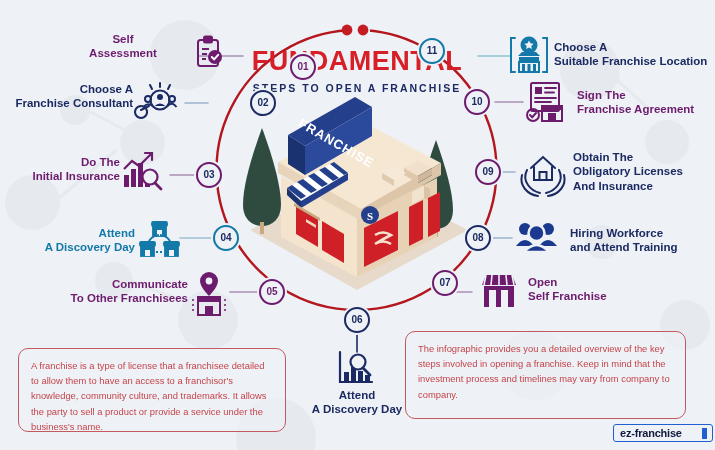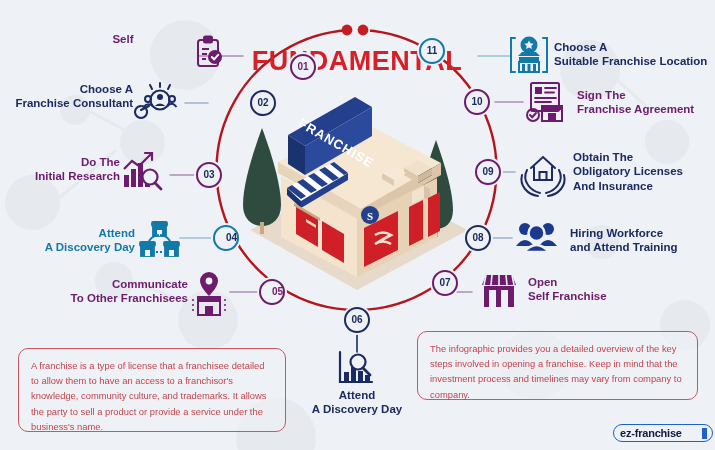--- a/index.html
+++ b/index.html
@@ -65,21 +65,21 @@
     padding: 9px 12px;
   }
 
   
   .logo {
     position: absolute; left: 613px; top: 424px;
     display: flex; align-items: center;
   }
   .logo-box {
     border: 1.6px solid #1f5fcf;
-    border-radius: 9px;
+    border-radius: 3px;
     padding: 2px 5px 2px 6px;
     display: flex; align-items: center; gap: 20px;
     background: #eef1f5;
   }
   .logo-text { font-size: 11px; font-weight: bold; color: #10193f; letter-spacing: -0.2px; }
   .logo-mark { width: 5px; height: 11px; background: #1f5fcf; }
 </style>
 </head>
 <body>
 
@@ -341,35 +341,36 @@
       <g fill="#1379a8">
         <rect x="9" y="28" width="3" height="8"></rect>
         <rect x="14.5" y="28" width="3" height="8"></rect>
         <rect x="20" y="28" width="3" height="8"></rect>
       </g>
     </g>
   </svg>
 
   <div class="title-wrap">
     <div class="title">FUNDAMENTAL</div>
+    <div class="subtitle">STEPS TO OPEN A FRANCHISE</div>
   </div>
 
   <div class="num" style="left:256px;top:54px;color:#6d1b6d;border:2.2px solid #6d1b6d;margin-left:34px;">
     <span>01</span>
   </div>
   <div class="num" style="left:209px;top:90px;color:#1b2a62;border:2.2px solid #1b2a62;margin-left:41px;">
     <span>02</span>
   </div>
   <div class="num" style="left:196px;top:162px;color:#1b2a62;border:2.2px solid #6d1b6d;">
     <span>03</span>
   </div>
-  <div class="num" style="left:213px;top:225px;color:#1b2a62;border:2.2px solid #1379a8;justify-content:flex-end;">
+  <div class="num" style="left:213px;top:225px;color:#1b2a62;border:2.2px solid #1379a8;">
     <span>04</span>
   </div>
-  <div class="num" style="left:259px;top:279px;color:#6d1b6d;border:2.2px solid #6d1b6d;justify-content:flex-end;">
+  <div class="num" style="left:259px;top:279px;color:#6d1b6d;border:2.2px solid #6d1b6d;">
     <span>05</span>
   </div>
   <div class="num" style="left:344px;top:307px;color:#1b2a62;border:2.2px solid #1b2a62;">
     <span>06</span>
   </div>
   <div class="num" style="left:432px;top:270px;color:#1b2a62;border:2.2px solid #6d1b6d;">
     <span>07</span>
   </div>
   <div class="num" style="left:465px;top:225px;color:#1b2a62;border:2.2px solid #1b2a62;">
     <span>08</span>
@@ -379,30 +380,31 @@
   </div>
   <div class="num" style="left:464px;top:89px;color:#1b2a62;border:2.2px solid #6d1b6d;">
     <span>10</span>
   </div>
   <div class="num" style="left:419px;top:38px;color:#1b2a62;border:2.2px solid #1379a8;">
     <span>11</span>
   </div>
 
   <div class="lbl right-align" style="left:58px;top:32px;width:130px;color:#6d1b6d;text-align:center;">
     <div>Self</div>
+    <div>Assessment</div>
   </div>
 
   <div class="lbl right-align" style="left:0px;top:82px;width:133px;color:#1b2a62;">
     <div>Choose A</div>
     <div>Franchise Consultant</div>
   </div>
 
   <div class="lbl right-align" style="left:0px;top:155px;width:120px;color:#6d1b6d;text-align:right;">
     <div>Do The</div>
-    <div>Initial Research</div>
+    <div>Initial Insurance</div>
   </div>
 
   <div class="lbl right-align" style="left:0px;top:226px;width:135px;color:#1379a8;">
     <div>Attend</div>
     <div>A Discovery Day</div>
   </div>
 
   <div class="lbl right-align" style="left:30px;top:277px;width:158px;color:#6d1b6d;">
     <div>Communicate</div>
     <div>To Other Franchisees</div>
@@ -434,21 +436,21 @@
     <div>Franchise Agreement</div>
   </div>
 
   <div class="lbl left-align" style="left:554px;top:40px;width:165px;color:#1b2a62;">
     <div>Choose A</div>
     <div>Suitable Franchise Location</div>
   </div>
 
   <div class="callout" style="left:18px;top:348px;width:268px;height:84px;">A franchise is a type of license that a franchisee detailed to allow them to have an access to a franchisor's knowledge, community culture, and trademarks. It allows the party to sell a product or provide a service under the business's name.</div>
 
-  <div class="callout" style="left:417px;top:331px;width:281px;height:69px;">The infographic provides you a detailed overview of the key steps involved in opening a franchise. Keep in mind that the investment process and timelines may vary from company to company.</div>
+  <div class="callout" style="left:405px;top:331px;width:281px;height:88px;">The infographic provides you a detailed overview of the key steps involved in opening a franchise. Keep in mind that the investment process and timelines may vary from company to company.</div>
 
   <div class="logo">
     <div class="logo-box">
       <span class="logo-text">ez-franchise</span>
       <span class="logo-mark"></span>
     </div>
   </div>
 
 </div>
 

